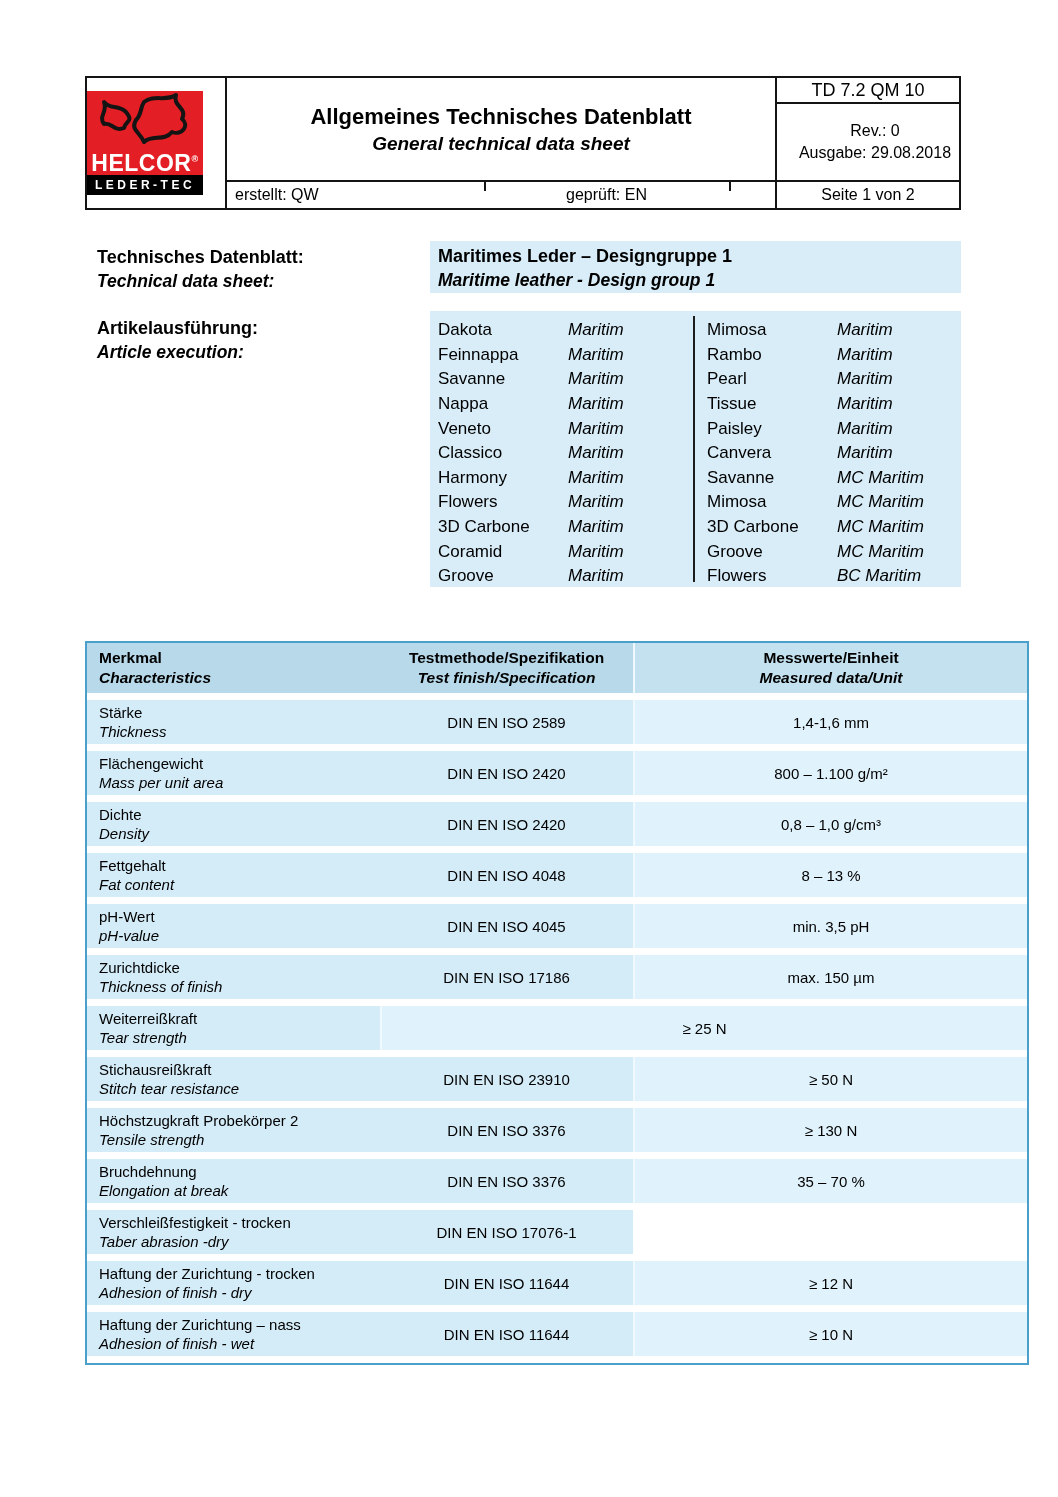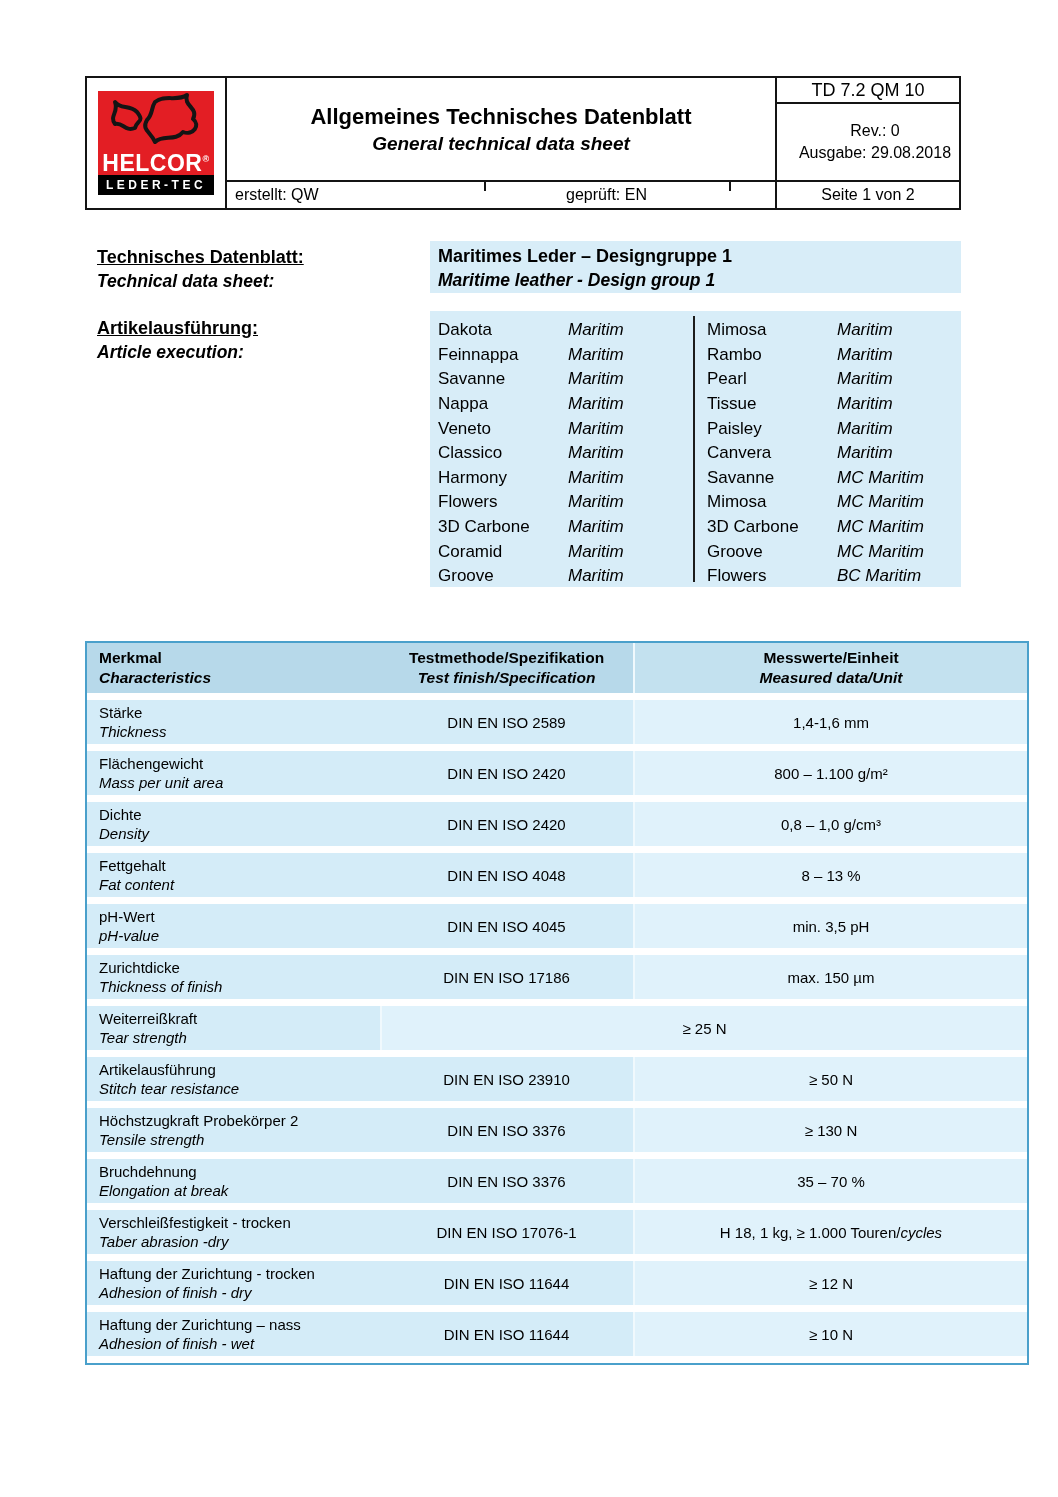--- a/index.html
+++ b/index.html
@@ -3,21 +3,21 @@
 <meta charset="utf-8">
 <style>
   html,body{margin:0;padding:0;background:#e9e9e9;}
   .page{position:relative;width:1058px;height:1497px;background:#ffffff;margin:0 auto;
         font-family:"Liberation Sans",sans-serif;color:#000;overflow:hidden;}
 
   
   .hdr{position:absolute;left:85px;top:76px;width:876px;height:134px;
        border:2px solid #141414;box-sizing:border-box;display:grid;
        grid-template-columns:140px 548px 1fr;grid-template-rows:26px 1fr 28px;background:#fff;}
-  .hdr-logo{grid-area:1/1/4/2;border-right:2px solid #141414;display:flex;align-items:center;justify-content:center;}
+  .hdr-logo{grid-area:1/1/4/2;border-right:2px solid #141414;display:flex;align-items:center;}
   .hdr-title{grid-area:1/2/3/3;display:flex;flex-direction:column;align-items:center;justify-content:center;}
   .t-de{font-size:22px;font-weight:bold;line-height:28px;}
   .t-en{font-size:19px;font-weight:bold;font-style:italic;line-height:25px;}
   .hdr-doc{grid-area:1/3/2/4;border-left:2px solid #141414;border-bottom:2px solid #141414;
            display:flex;align-items:center;justify-content:center;font-size:18px;}
   .hdr-rev{grid-area:2/3/3/4;border-left:2px solid #141414;display:flex;flex-direction:column;
            align-items:center;justify-content:center;font-size:16px;line-height:22px;padding-left:14px;}
   .hdr-meta{grid-area:3/2/4/3;border-top:2px solid #141414;position:relative;font-size:16px;}
   .meta-created{position:absolute;left:8px;top:50%;transform:translateY(-50%);}
   .meta-checked{position:absolute;left:257px;width:245px;text-align:center;top:50%;transform:translateY(-50%);}
@@ -32,21 +32,21 @@
   .logo-red svg{position:absolute;left:5px;top:1px;}
   .logo-brand{position:absolute;bottom:-1px;width:100%;text-align:center;color:#fff;
               font-weight:bold;font-size:23px;letter-spacing:.5px;line-height:26px;}
   .logo-brand sup{font-size:9px;}
   .logo-black{height:20px;background:#000;color:#fff;display:flex;align-items:center;justify-content:center;
               font-size:12px;font-weight:bold;letter-spacing:3.5px;}
 
   
   .lbl{position:absolute;left:97px;}
   .lbl1{top:245px;} .lbl2{top:316px;}
-  .lbl .l-de{font-size:18px;font-weight:bold;line-height:24px;text-decoration:underline;}
+  .lbl .l-de{font-size:18px;font-weight:bold;line-height:24px;}
   .lbl .l-en{font-size:17.5px;font-weight:bold;font-style:italic;line-height:24px;}
   .panel{position:absolute;left:430px;width:531px;background:var(--panel-bg,#d8edf8);box-sizing:border-box;}
   .panel-sheet{top:241px;height:52px;padding:3px 0 0 8px;}
   .panel-sheet .p-de{font-size:18px;font-weight:bold;line-height:24px;}
   .panel-sheet .p-en{font-size:17.5px;font-weight:bold;font-style:italic;line-height:24px;}
   .panel-articles{top:311px;height:276px;}
   .a-divider{position:absolute;left:263px;top:5px;height:266px;width:2px;background:#1c1c1c;}
   .a-col{position:absolute;top:7px;}
   .a-col-left{left:8px;} .a-col-right{left:277px;}
   .a-row{display:flex;align-items:center;height:24.6px;font-size:17px;}
@@ -335,21 +335,21 @@
       <div class="r-en">Tear strength</div>
     </div>
     <div class="c3">
       <span>≥ 25 N</span>
             <span class="v-italic"></span>
     </div>
   </div>
 
   <div class="s-row">
     <div class="c1">
-      <div class="r-de">Artikelausführung</div>
+      <div class="r-de">Stichausreißkraft</div>
       <div class="r-en">Stitch tear resistance</div>
     </div>
     <div class="c2">DIN EN ISO 23910</div>
     <div class="c3">
       <span>≥ 50 N</span>
             <span class="v-italic"></span>
     </div>
   </div>
 
   <div class="s-row">
@@ -375,24 +375,20 @@
             <span class="v-italic"></span>
     </div>
   </div>
 
   <div class="s-row">
     <div class="c1">
       <div class="r-de">Verschleißfestigkeit - trocken</div>
       <div class="r-en">Taber abrasion -dry</div>
     </div>
     <div class="c2">DIN EN ISO 17076-1</div>
-    <div class="c3">
-      <span>H 18, 1 kg, ≥ 1.000 Touren/ </span>
-            <span class="v-italic">cycles</span>
-    </div>
   </div>
 
   <div class="s-row">
     <div class="c1">
       <div class="r-de">Haftung der Zurichtung - trocken</div>
       <div class="r-en">Adhesion of finish - dry</div>
     </div>
     <div class="c2">DIN EN ISO 11644</div>
     <div class="c3">
       <span>≥ 12 N</span>

